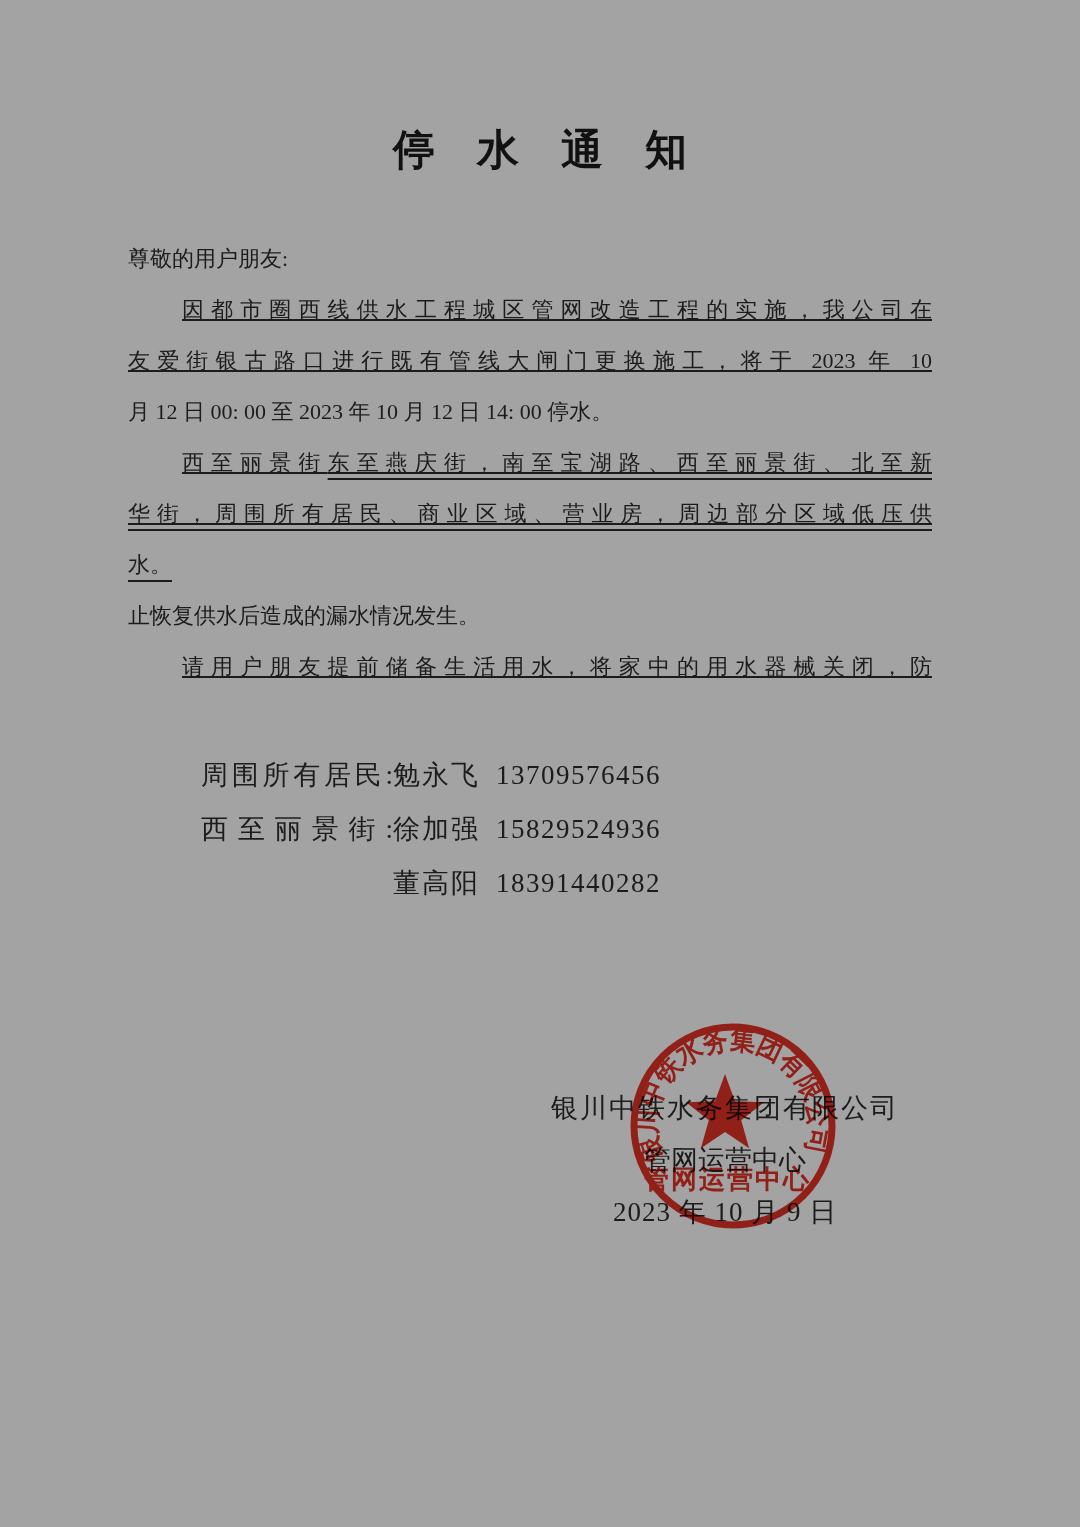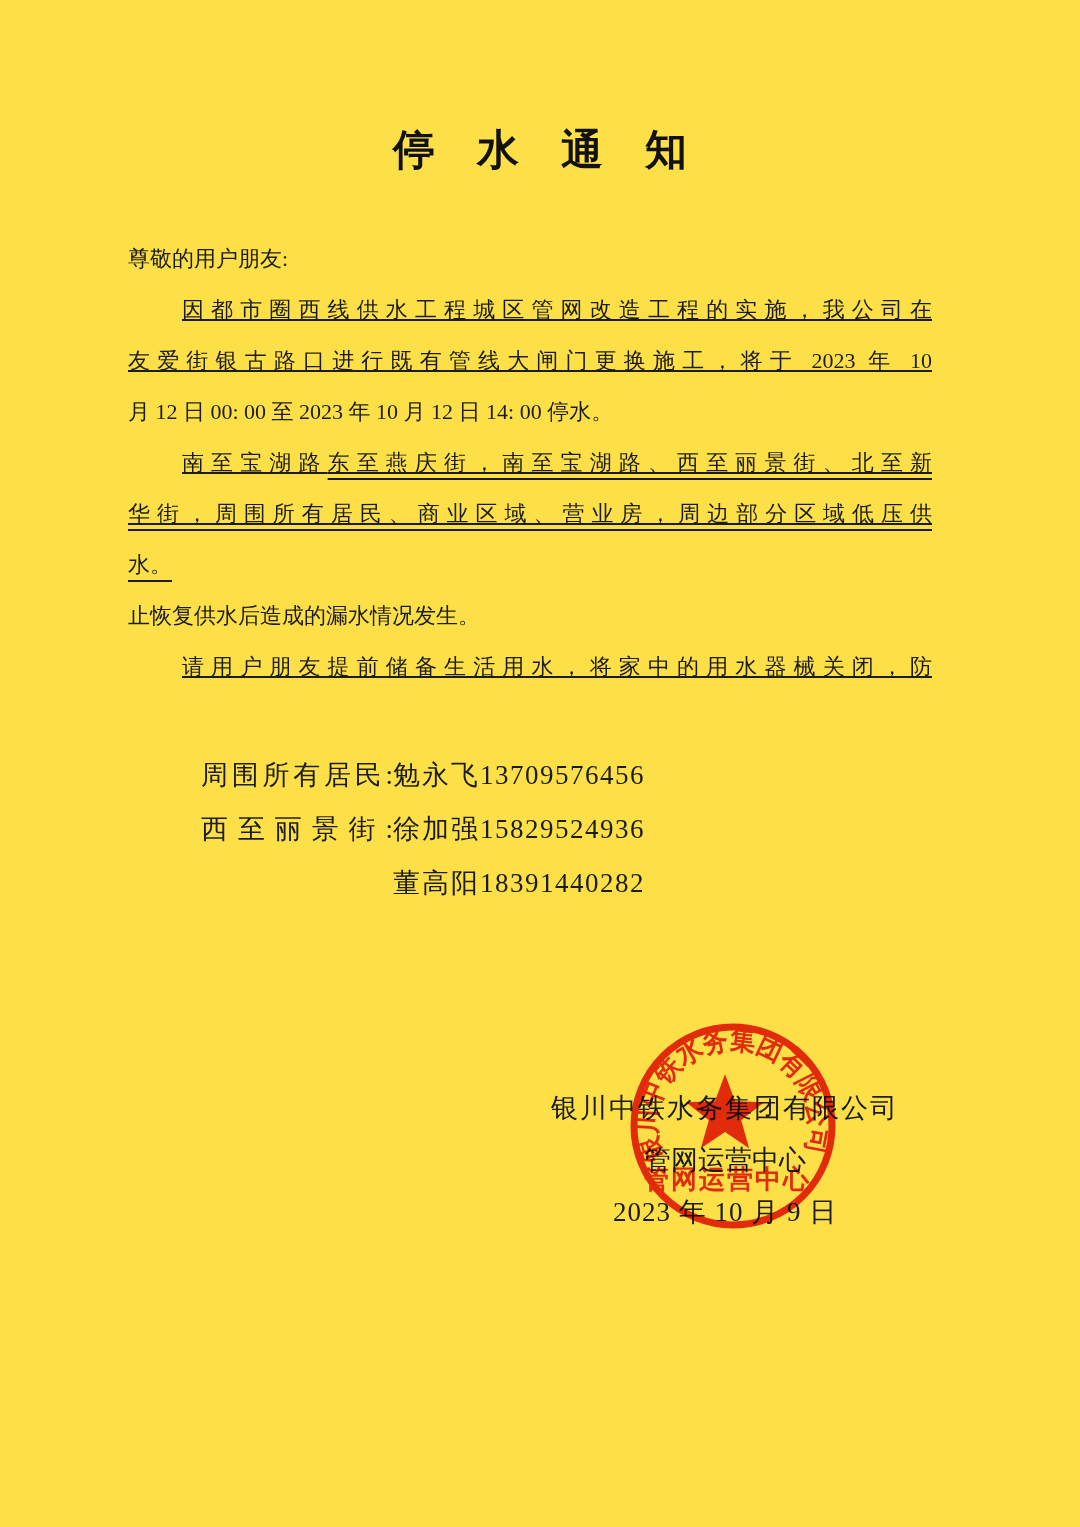--- a/index.html
+++ b/index.html
@@ -1,19 +1,19 @@
 <!DOCTYPE html>
 <html><head>
 <meta charset="utf-8">
 <style>
   html,body{margin:0;padding:0;background:#ffffff;}
   .page{
     position:relative;
     width:1080px;height:1527px;
-    background:#fde047;
+    background:#a3a3a3;
     font-family:"Liberation Serif","DejaVu Serif",serif;
     color:#1c1c1c;
     overflow:hidden;
   }
   .doc-title{
     position:absolute;top:124px;left:0;width:100%;
     text-align:center;
     font-size:42px;line-height:52px;font-weight:bold;
     color:#111;
   }
@@ -41,21 +41,21 @@
     position:absolute;left:201px;top:748px;width:600px;
     font-size:27px;
   }
   .contact-row{height:54px;line-height:54px;white-space:nowrap;}
   .clabel{
     display:inline-block;width:192px;
     text-align:justify;text-align-last:justify;
     vertical-align:top;
   }
   .cname{display:inline-block;letter-spacing:2px;}
-  .cphone{letter-spacing:1.5px;}
+  .cphone{margin-left:16px;letter-spacing:1.5px;}
   .signature{
     position:absolute;left:520px;top:1082px;width:410px;
     text-align:center;font-size:27px;
   }
   .signature .sig-line{height:52px;line-height:52px;}
   .sig-company{letter-spacing:2px;}
   .sig-date{letter-spacing:1px;}
   .seal{
     position:absolute;left:626px;top:1019px;width:214px;height:214px;
     mix-blend-mode:multiply;
@@ -68,21 +68,21 @@
 
 <div class="page">
 
   <div class="doc-title">停　水　通　知</div>
 
   <div class="body-block">
       <div class="line"><span class="seg">尊敬的用户朋友:</span></div>
       <div class="line indent fill"><span class="seg">因都市圈西线供水工程城区管网改造工程的实施，我公司在</span></div>
       <div class="line fill"><span class="seg">友爱街银古路口进行既有管线大闸门更换施工，将于 2023 年 10</span></div>
       <div class="line"><span class="seg">月 12 日 00: 00 至 2023 年 10 月 12 日 14: 00 停水。</span></div>
-      <div class="line indent fill"><span class="seg">南至宝湖路</span><span class="seg-u">东至燕庆街，南至宝湖路、西至丽景街、北至新</span></div>
+      <div class="line indent fill"><span class="seg">西至丽景街</span><span class="seg-u">东至燕庆街，南至宝湖路、西至丽景街、北至新</span></div>
       <div class="line fill"><span class="seg-u">华街，周围所有居民、商业区域、营业房，周边部分区域低压供</span></div>
       <div class="line"><span class="seg-u">水。</span></div>
       <div class="line"><span class="seg">止恢复供水后造成的漏水情况发生。</span></div>
       <div class="line indent fill"><span class="seg">请用户朋友提前储备生活用水，将家中的用水器械关闭，防</span></div>
     </div>
 
   <div class="contact-block">
       <div class="contact-row"><span class="clabel">周围所有居民:</span><span class="cname">勉永飞</span><span class="cphone">13709576456</span></div>
       <div class="contact-row"><span class="clabel">西至丽景街:</span><span class="cname">徐加强</span><span class="cphone">15829524936</span></div>
       <div class="contact-row"><span class="clabel"></span><span class="cname">董高阳</span><span class="cphone">18391440282</span></div>

